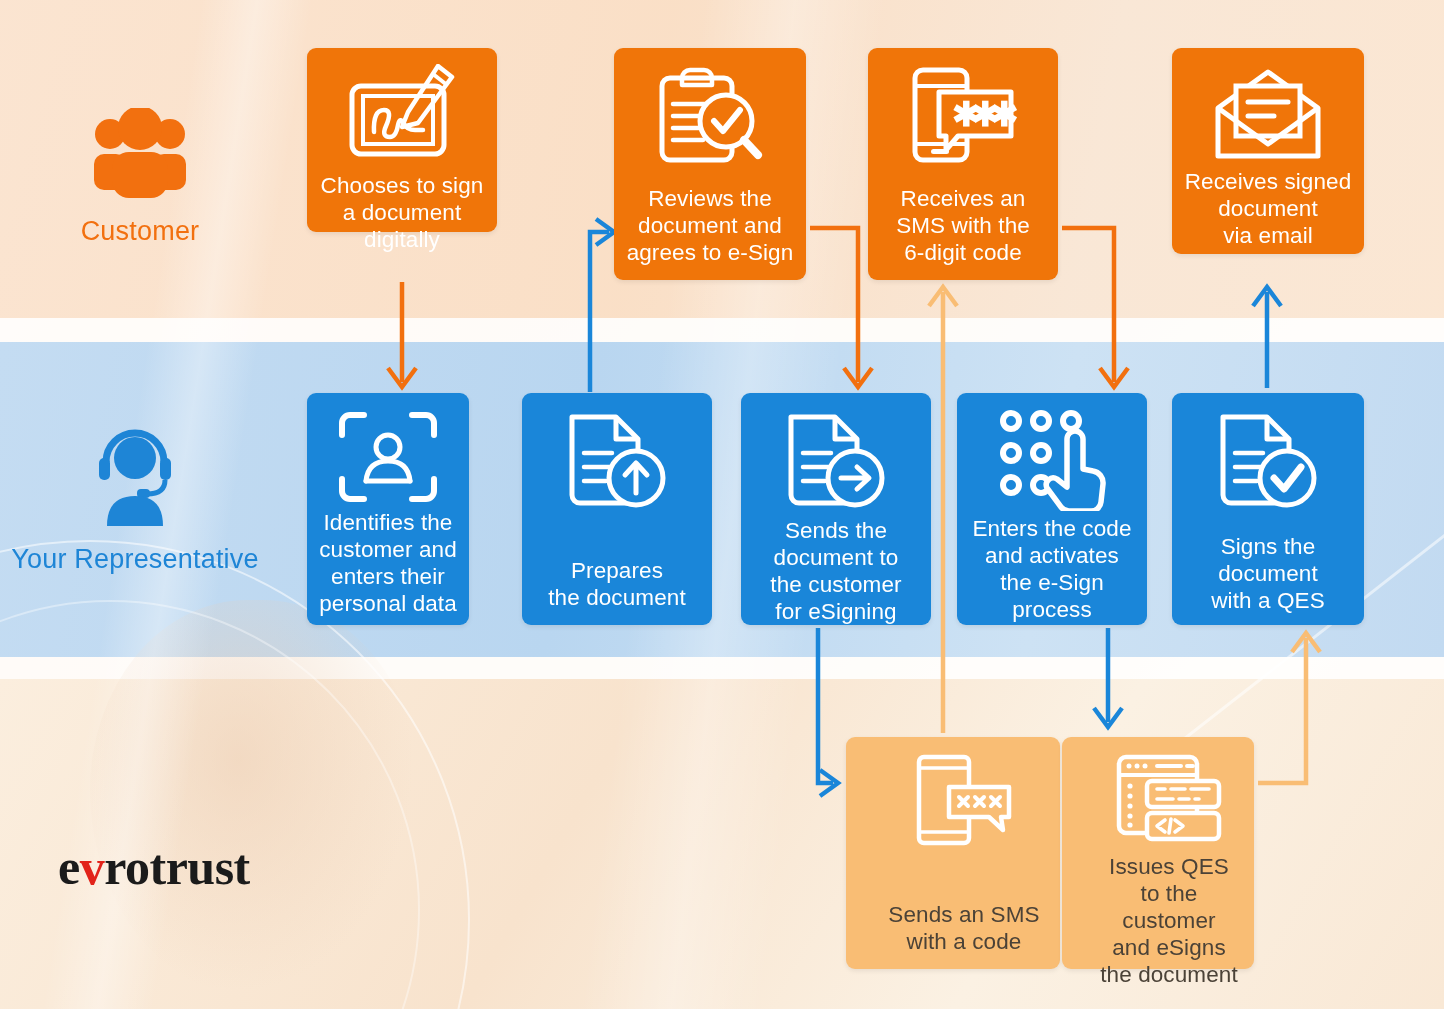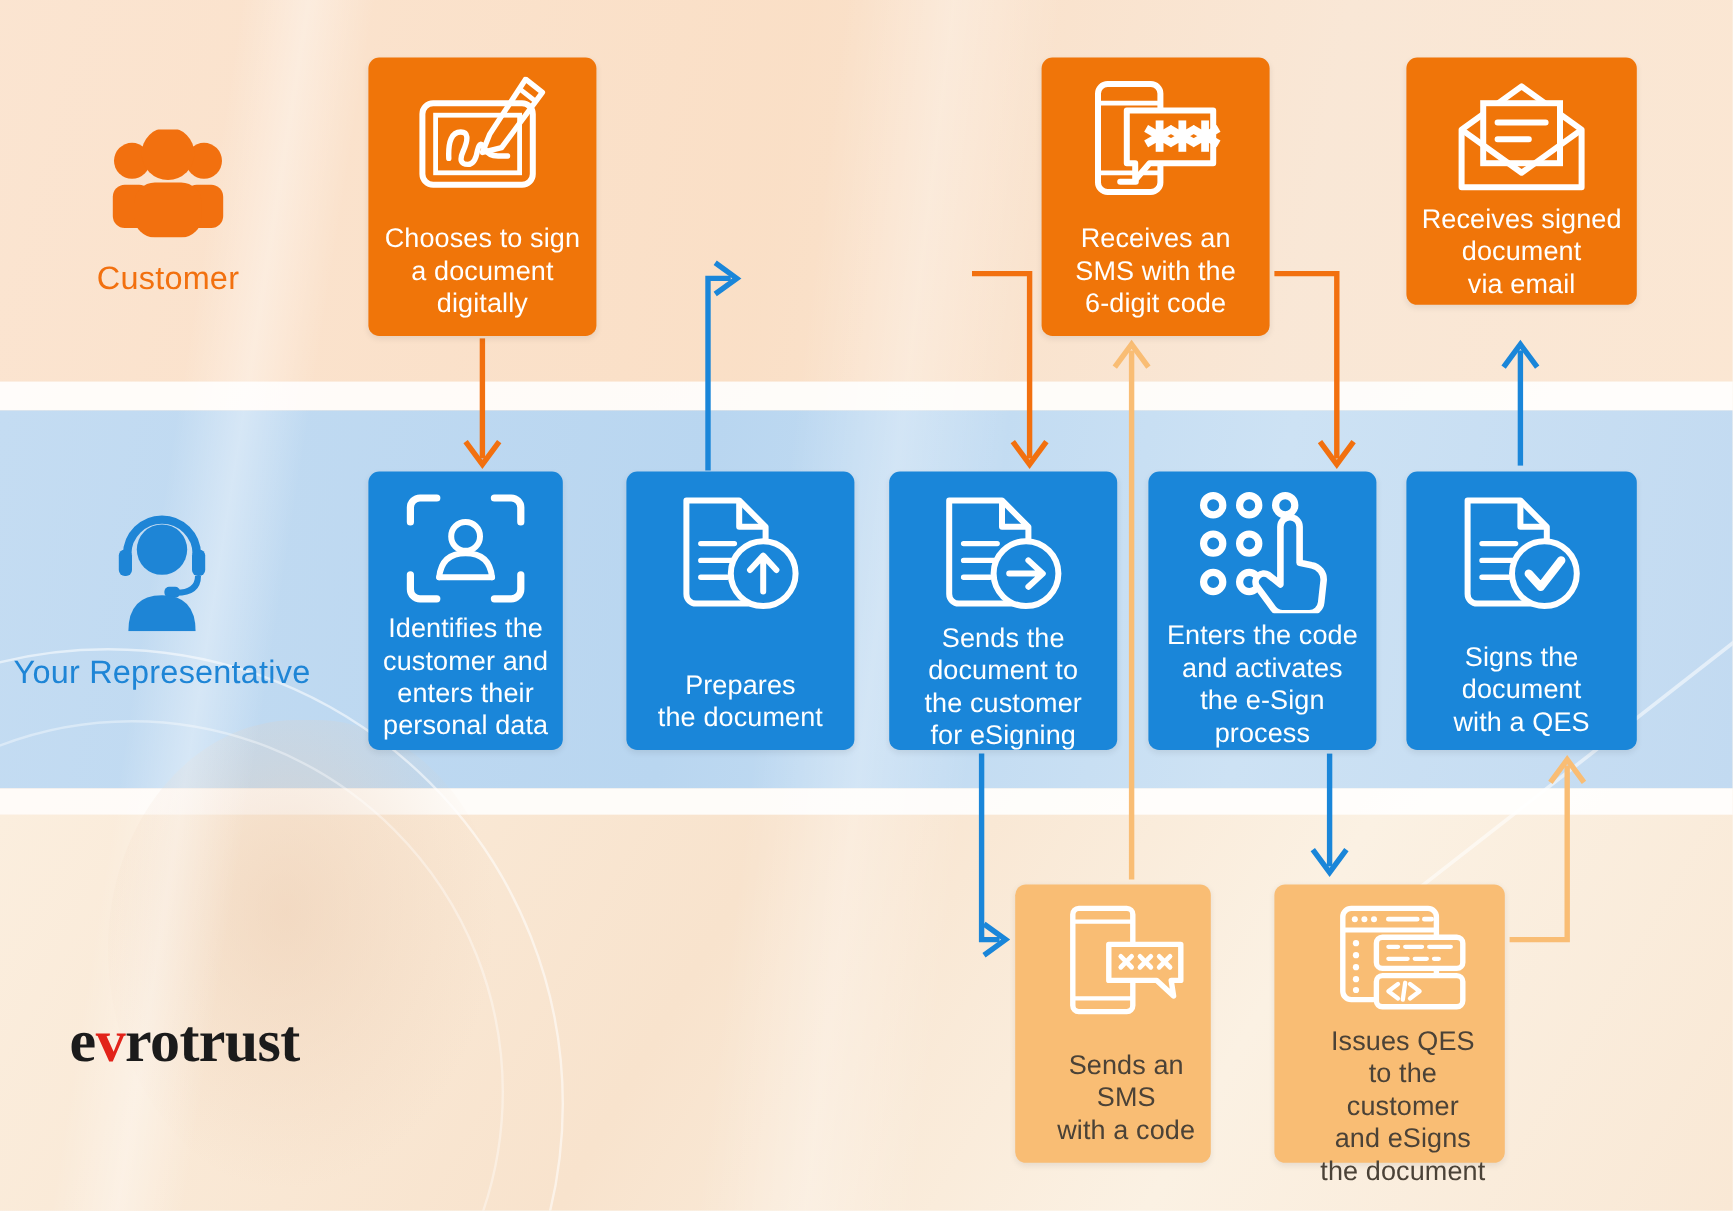--- a/index.html
+++ b/index.html
@@ -95,32 +95,32 @@
     white-space: pre-line;
   }
   .card.orange { background: #f07509; }
   .card.orange .label { color: #ffffff; }
   .card.blue { background: #1a86d9; }
   .card.blue .label { color: #ffffff; }
   .card.peach { background: #f9bd74; padding-left: 30px; }
   .card.peach .label { color: #4b4237; }
 
   
-  #c-top-1 { left: 307px; top: 48px;  width: 190px; height: 232px; }
+  #c-top-1 { left: 307px; top: 48px;  width: 190px; height: 184px; }
   #c-top-2 { left: 614px; top: 48px;  width: 192px; height: 232px; }
   #c-top-3 { left: 868px; top: 48px;  width: 190px; height: 232px; }
   #c-top-4 { left: 1172px; top: 48px; width: 192px; height: 206px; }
   
   #c-mid-1 { left: 307px; top: 393px; width: 162px; height: 232px; }
   #c-mid-2 { left: 522px; top: 393px; width: 190px; height: 232px; }
   #c-mid-3 { left: 741px; top: 393px; width: 190px; height: 232px; }
   #c-mid-4 { left: 957px; top: 393px; width: 190px; height: 232px; }
   #c-mid-5 { left: 1172px; top: 393px; width: 192px; height: 232px; gap: 16px; }
   
-  #c-bot-1 { left: 846px; top: 737px; width: 163px; height: 232px; }
+  #c-bot-1 { left: 846px; top: 737px; width: 214px; height: 232px; }
   #c-bot-2 { left: 1062px; top: 737px; width: 192px; height: 232px; }
 
   
   #wires { position: absolute; left: 0; top: 0; width: 1444px; height: 1009px; }
 
   
   #logo {
     position: absolute; left: 58px; top: 838px;
     font-family: "Liberation Serif", serif;
     font-size: 50px; font-weight: bold;
@@ -239,20 +239,35 @@
         <path d="M30,68 q-1,-22 10,-22 q9,0 2,16 q-5,11 4,11 q6,0 8,-12 q2,-9 6,-1 q3,6 11,6 l8,0" fill="none" stroke="#fff" stroke-width="4.5" stroke-linecap="round" stroke-linejoin="round"></path>
         <path d="M94,2 l14,11 l-34,46 l-16,4 l6,-15 z" fill="none" stroke="#fff" stroke-width="4.5" stroke-linejoin="round"></path>
         <path d="M89,10 l14,11" stroke="#fff" stroke-width="4" fill="none"></path>
       </svg>
     </span>
     <div class="label">Chooses to sign
 a document
 digitally</div>
   </div>
 
+  <div class="card orange" id="c-top-2">
+    <span class="ico">
+      <svg width="112" height="110" viewBox="0 0 112 110">
+        <rect x="8" y="14" width="70" height="82" rx="8" fill="none" stroke="#fff" stroke-width="5"></rect>
+        <path d="M28,14 a8,8 0 0 1 8,-8 h14 a8,8 0 0 1 8,8 v7 h-30 z" fill="none" stroke="#fff" stroke-width="4.5" stroke-linejoin="round"></path>
+        <path d="M19,40 h46 M19,52 h46 M19,64 h40 M19,76 h30" stroke="#fff" stroke-width="4.5" stroke-linecap="round"></path>
+        <circle cx="72" cy="57" r="26" fill="#f07509" stroke="#fff" stroke-width="5"></circle>
+        <path d="M60,57 l9,10 l17,-21" fill="none" stroke="#fff" stroke-width="6" stroke-linecap="round" stroke-linejoin="round"></path>
+        <path d="M90,76 l14,15" stroke="#fff" stroke-width="8" stroke-linecap="round"></path>
+      </svg>
+    </span>
+    <div class="label">Reviews the
+document and
+agrees to e-Sign</div>
+  </div>
 
   <div class="card orange" id="c-top-3">
     <span class="ico">
       <svg width="112" height="104" viewBox="0 0 112 104">
         <rect x="8" y="6" width="52" height="90" rx="8" fill="none" stroke="#fff" stroke-width="5"></rect>
         <path d="M8,22 h52 M8,80 h52" stroke="#fff" stroke-width="4"></path>
         <rect x="24" y="85" width="18" height="5" rx="2.5" fill="#fff"></rect>
         <path d="M32,28 h72 v44 h-53 l-12,14 v-14 h-7 z" fill="#f07509" stroke="#fff" stroke-width="5" stroke-linejoin="round"></path>
         <g fill="#fff" font-family="Liberation Sans, sans-serif" font-size="34" font-weight="bold">
           <text x="45" y="62">✱</text>

